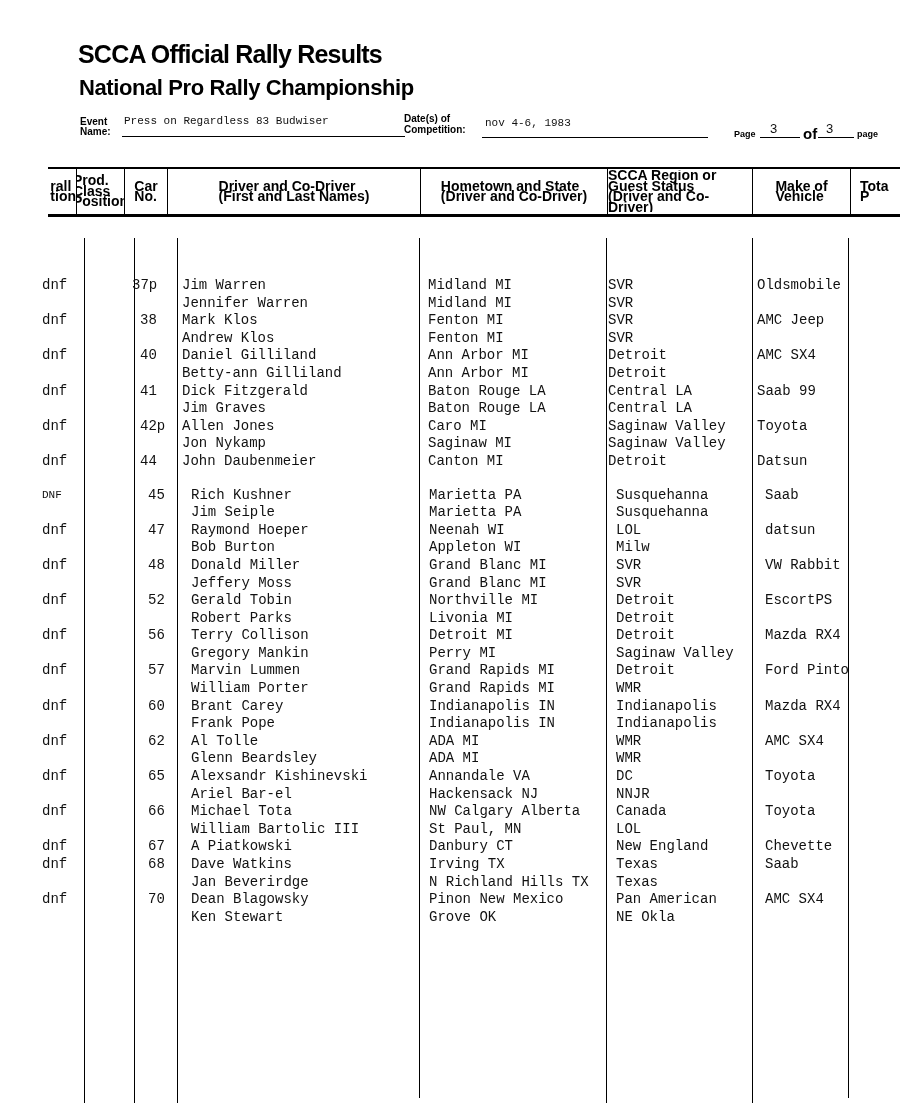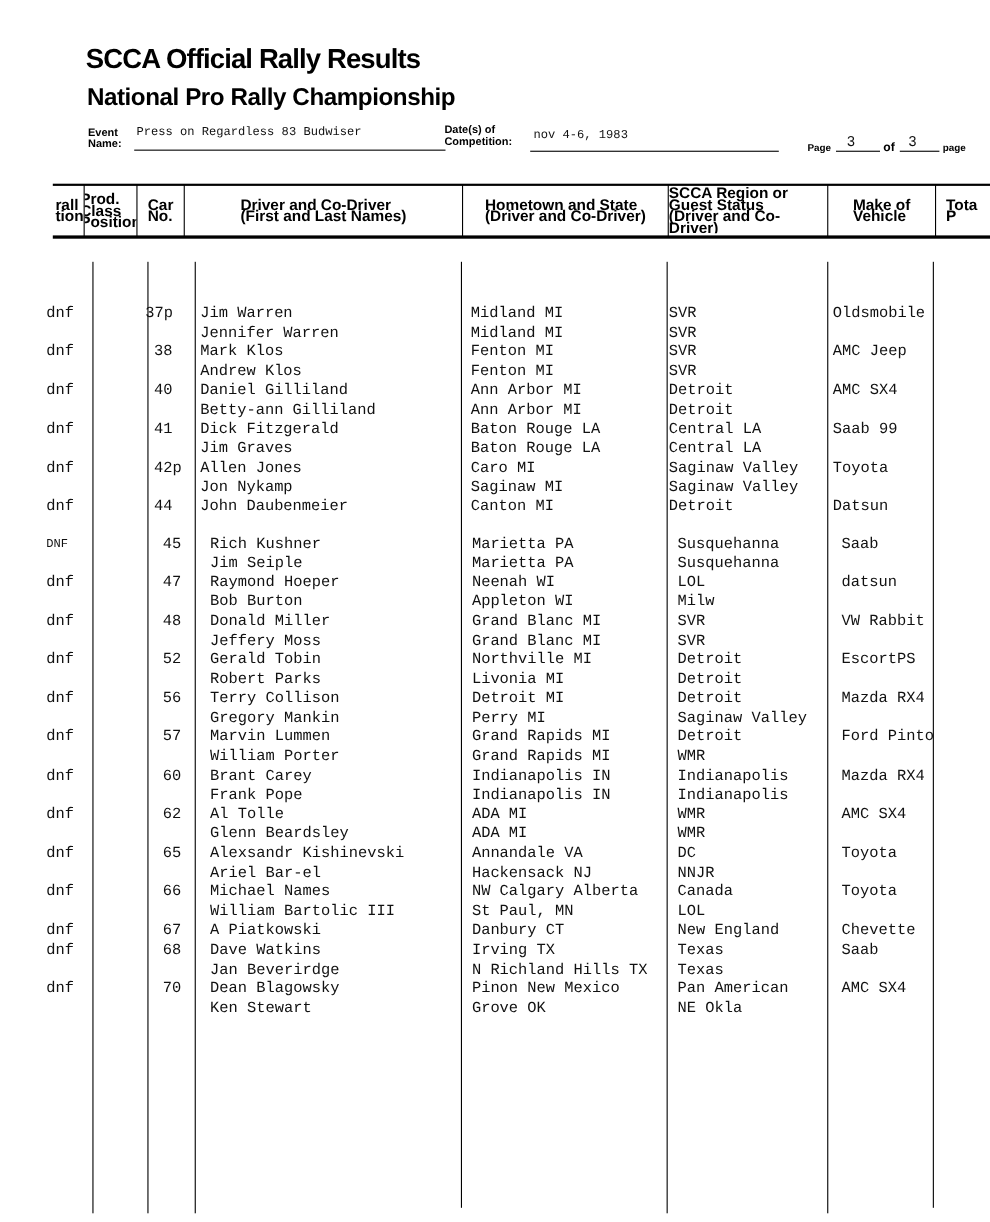--- a/index.html
+++ b/index.html
@@ -41,21 +41,21 @@
 <div class="uline" style="left:122px; width:283px; top:136px;"></div>
 
 <div class="lbl" style="left:404px; top:114px;">Date(s) of</div>
 <div class="lbl" style="left:404px; top:125px;">Competition:</div>
 <div class="typed" style="left:485px; top:117px;">nov 4-6, 1983</div>
 <div class="uline" style="left:482px; width:226px; top:137px;"></div>
 
 <div class="lbl" style="left:734px; top:129px; font-size:9px;">Page</div>
 <div class="typed" style="left:770px; top:121px; font-family:'Liberation Sans',sans-serif; font-size:13px;">3</div>
 <div class="uline" style="left:760px; width:40px; top:137px;"></div>
-<div class="lbl" style="left:803px; top:129px; font-size:11px;">of</div>
+<div class="lbl" style="left:803px; top:129px; font-size:15px;">of</div>
 <div class="typed" style="left:826px; top:121px; font-family:'Liberation Sans',sans-serif; font-size:13px;">3</div>
 <div class="uline" style="left:818px; width:36px; top:137px;"></div>
 <div class="lbl" style="left:857px; top:129px; font-size:9px;">page</div>
 
 <div class="hrule" style="top:167px;"></div>
 <div class="hrule" style="top:214px; border-top-width:3px;"></div>
 
 <div class="vline" style="left:76px; top:168px; height:47px;"></div>
 <div class="vline" style="left:124px; top:168px; height:47px;"></div>
 <div class="vline" style="left:167px; top:168px; height:47px;"></div>
@@ -296,21 +296,21 @@
   </div>
   <div class="row b2">
     <span class="c-drv">Ariel Bar-el</span>
     <span class="c-home">Hackensack NJ</span>
     <span class="c-reg">NNJR</span>
   </div>
 
   <div class="row b2">
     <span class="c-pos">dnf</span>
     <span class="c-car">66</span>
-    <span class="c-drv">Michael Names</span>
+    <span class="c-drv">Michael Tota</span>
     <span class="c-home">NW Calgary Alberta</span>
     <span class="c-reg">Canada</span>
     <span class="c-make">Toyota</span>
   </div>
   <div class="row b2">
     <span class="c-drv">William Bartolic III</span>
     <span class="c-home">St Paul, MN</span>
     <span class="c-reg">LOL</span>
   </div>
 

